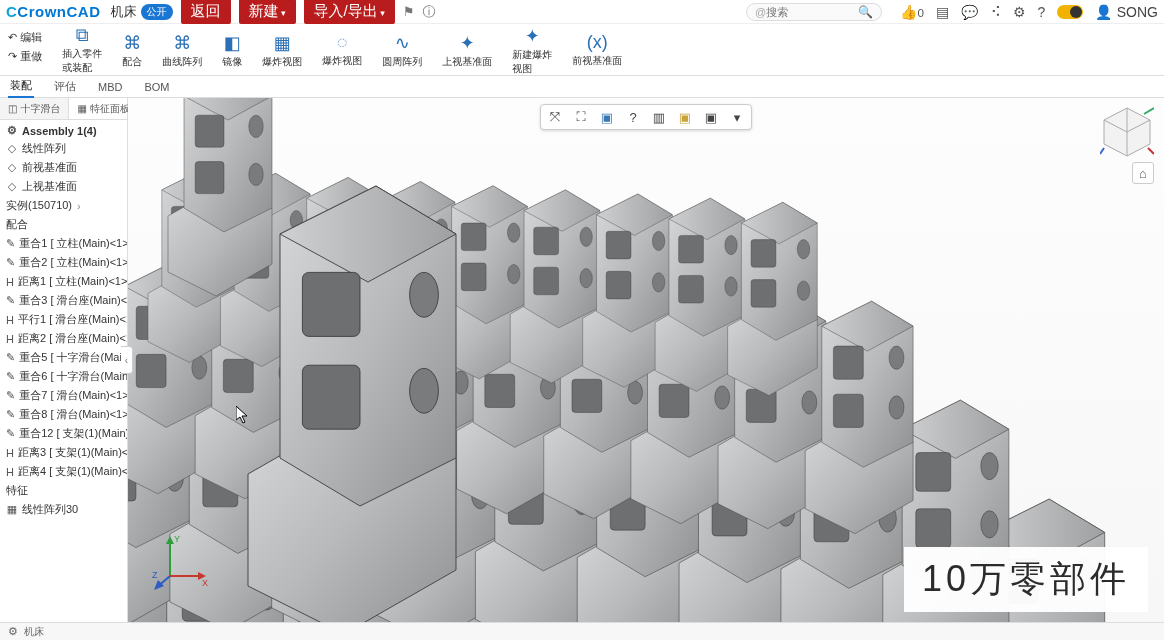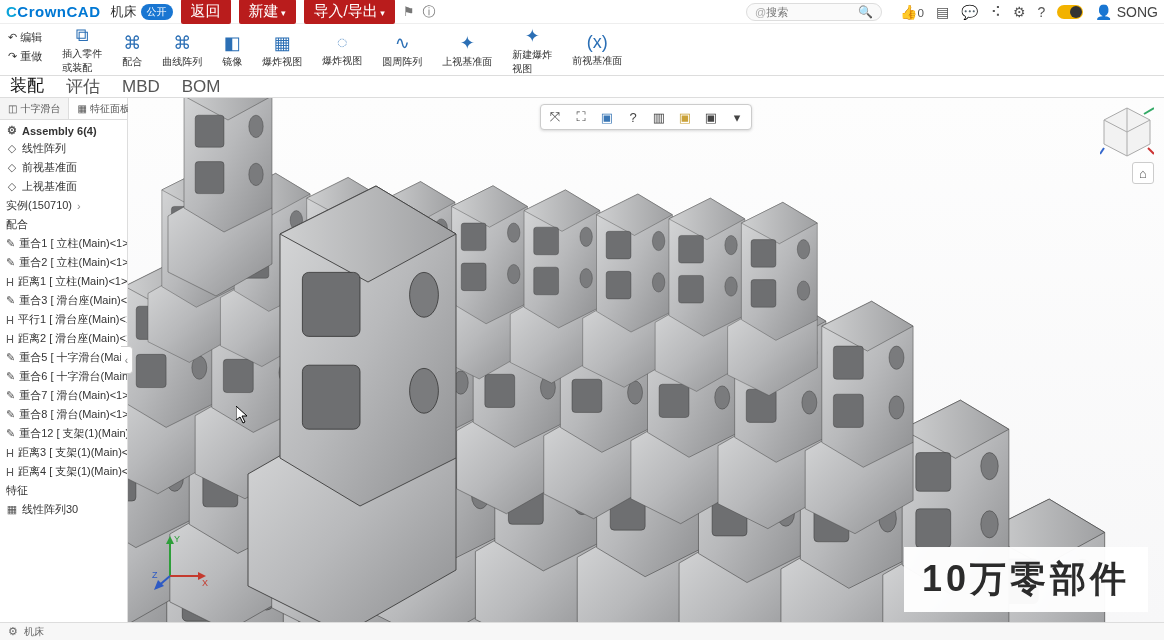--- a/index.html
+++ b/index.html
@@ -28,21 +28,21 @@
   
   .ribbon { height: 52px; display: flex; align-items: flex-start; padding: 2px 8px 0; border-bottom: 1px solid #ddd; background: #fff; }
   .ribbon-left-col { display: flex; flex-direction: column; gap: 4px; margin-right: 10px; padding-top: 4px; }
   .ribbon-left-col .small-cmd { display: flex; align-items: center; gap: 3px; font-size: 11px; color: #333; cursor: pointer; }
   .ribbon-group { display: flex; flex-direction: column; align-items: center; justify-content: center; padding: 0 10px; cursor: pointer; height: 48px; }
   .ribbon-group .ricon { font-size: 18px; color: #2b6fb5; margin-bottom: 1px; }
   .ribbon-group .rlabel { font-size: 10px; color: #333; white-space: nowrap; }
 
   
   .tabstrip { height: 22px; display: flex; align-items: center; border-bottom: 1px solid #ddd; background: #fff; padding-left: 8px; gap: 18px; }
-  .tabstrip .tab { font-size: 17px; color: #555; padding: 3px 2px; cursor: pointer; }
+  .tabstrip .tab { font-size: 11px; color: #555; padding: 3px 2px; cursor: pointer; }
   .tabstrip .tab.active { color: #111; border-bottom: 2px solid #1976d2; }
 
   
   .main { position: absolute; top: 98px; bottom: 18px; left: 0; right: 0; display: flex; }
 
   
   .leftpane { width: 128px; border-right: 1px solid #ddd; background: #fff; display: flex; flex-direction: column; }
   .leftpane-tabs { height: 22px; display: flex; border-bottom: 1px solid #ddd; }
   .leftpane-tabs .lt { flex: none; padding: 3px 8px; font-size: 10px; color: #555; display: flex; align-items: center; gap: 3px; cursor: pointer; }
   .leftpane-tabs .lt.active { background: #f4f4f4; border-right: 1px solid #ddd; }
@@ -66,21 +66,21 @@
   .viewbar .vb.cube2 { color: #3a77b5; }
 
   
   .navcube { position: absolute; top: 6px; right: 10px; width: 54px; height: 54px; z-index: 4; }
   .navhome { position: absolute; top: 64px; right: 10px; width: 22px; height: 22px; border: 1px solid #ccc; background: #fff; display: flex; align-items: center; justify-content: center; font-size: 13px; color: #555; cursor: pointer; z-index: 4; border-radius: 3px; }
 
   
   .triad { position: absolute; left: 24px; bottom: 30px; width: 60px; height: 60px; z-index: 4; }
 
   
-  .caption-overlay { position: absolute; right: 16px; bottom: 10px; background: rgba(255,255,255,.96); padding: 8px 18px; font-size: 36px; font-weight: 700; letter-spacing: 4px; color: #2b2b2b; z-index: 6; }
+  .caption-overlay { position: absolute; right: 16px; bottom: 10px; background: rgba(255,255,255,.96); padding: 8px 18px; font-size: 36px; font-weight: 400; letter-spacing: 4px; color: #2b2b2b; z-index: 6; }
 
   
   .cursor { position: absolute; left: 236px; top: 406px; width: 12px; height: 18px; z-index: 7; }
   .cursor svg { width: 100%; height: 100%; }
 
   
   .statusbar { position: absolute; left: 0; right: 0; bottom: 0; height: 18px; background: #f7f7f7; border-top: 1px solid #ddd; display: flex; align-items: center; padding: 0 8px; font-size: 10px; color: #666; gap: 6px; }
   .statusbar .gear { font-size: 11px; }
 </style>
 </head>
@@ -190,21 +190,21 @@
           <span>十字滑台</span>
         </div>
       <div class="lt">
           <span>▦</span>
           <span>特征面板</span>
         </div>
     </div>
     <div class="tree" id="tree">
         <div class="node bold">
           <span class="ticon">⚙</span>
-          <span>Assembly 6(4)</span>
+          <span>Assembly 1(4)</span>
         </div>
         <div class="node">
           <span class="ticon">◇</span>
           <span>线性阵列</span>
         </div>
         <div class="node">
           <span class="ticon">◇</span>
           <span>前视基准面</span>
         </div>
         <div class="node">

